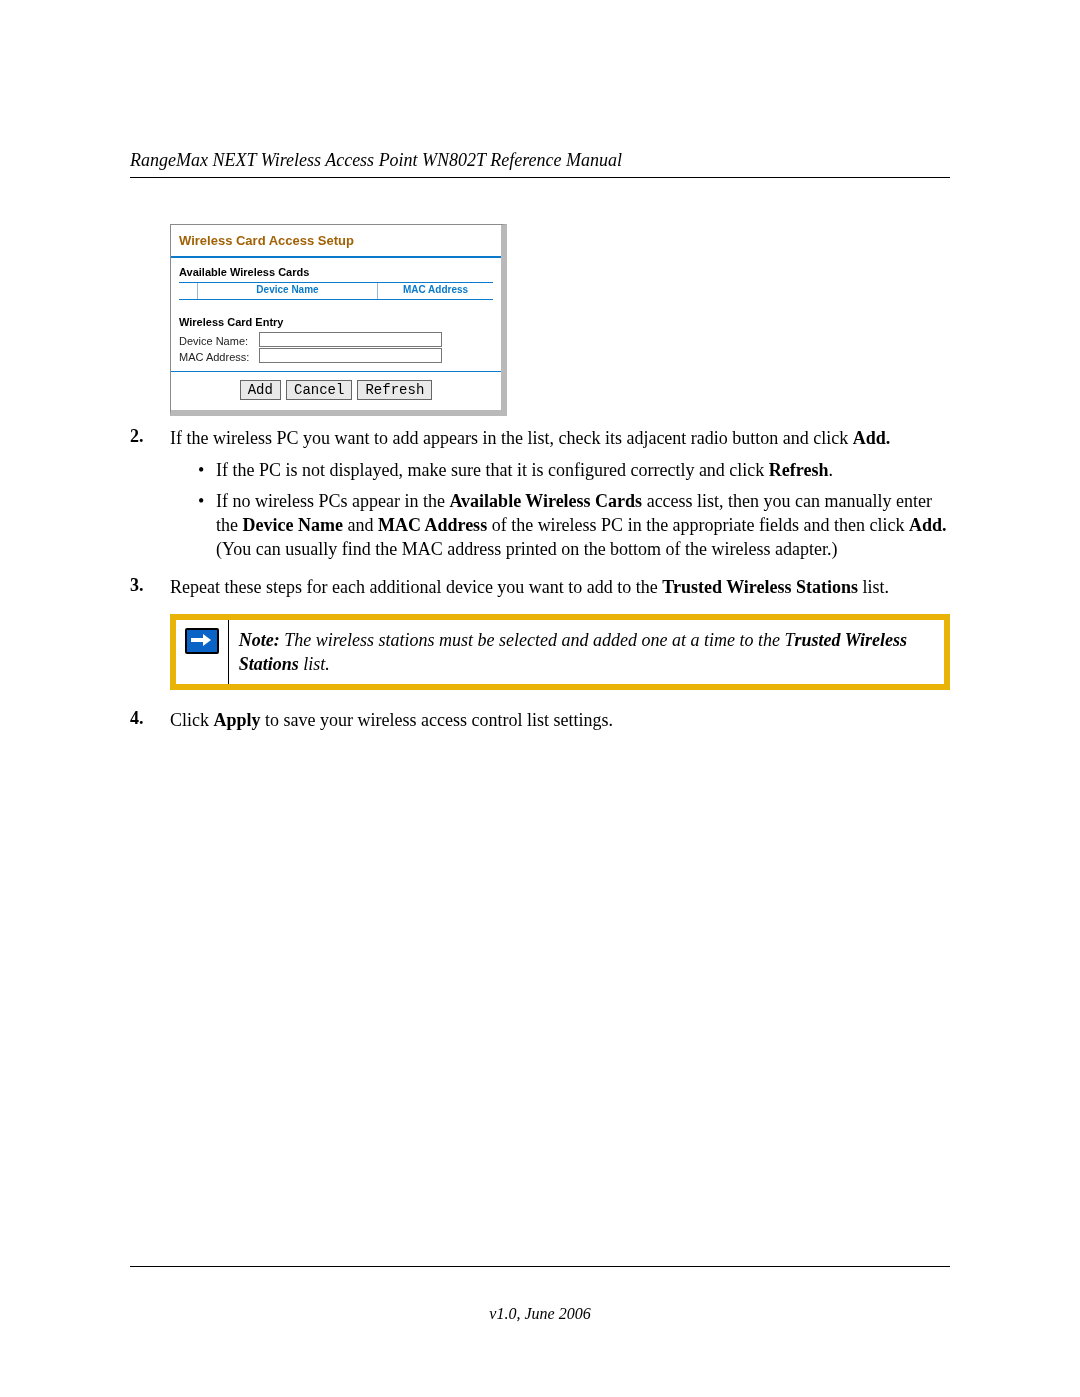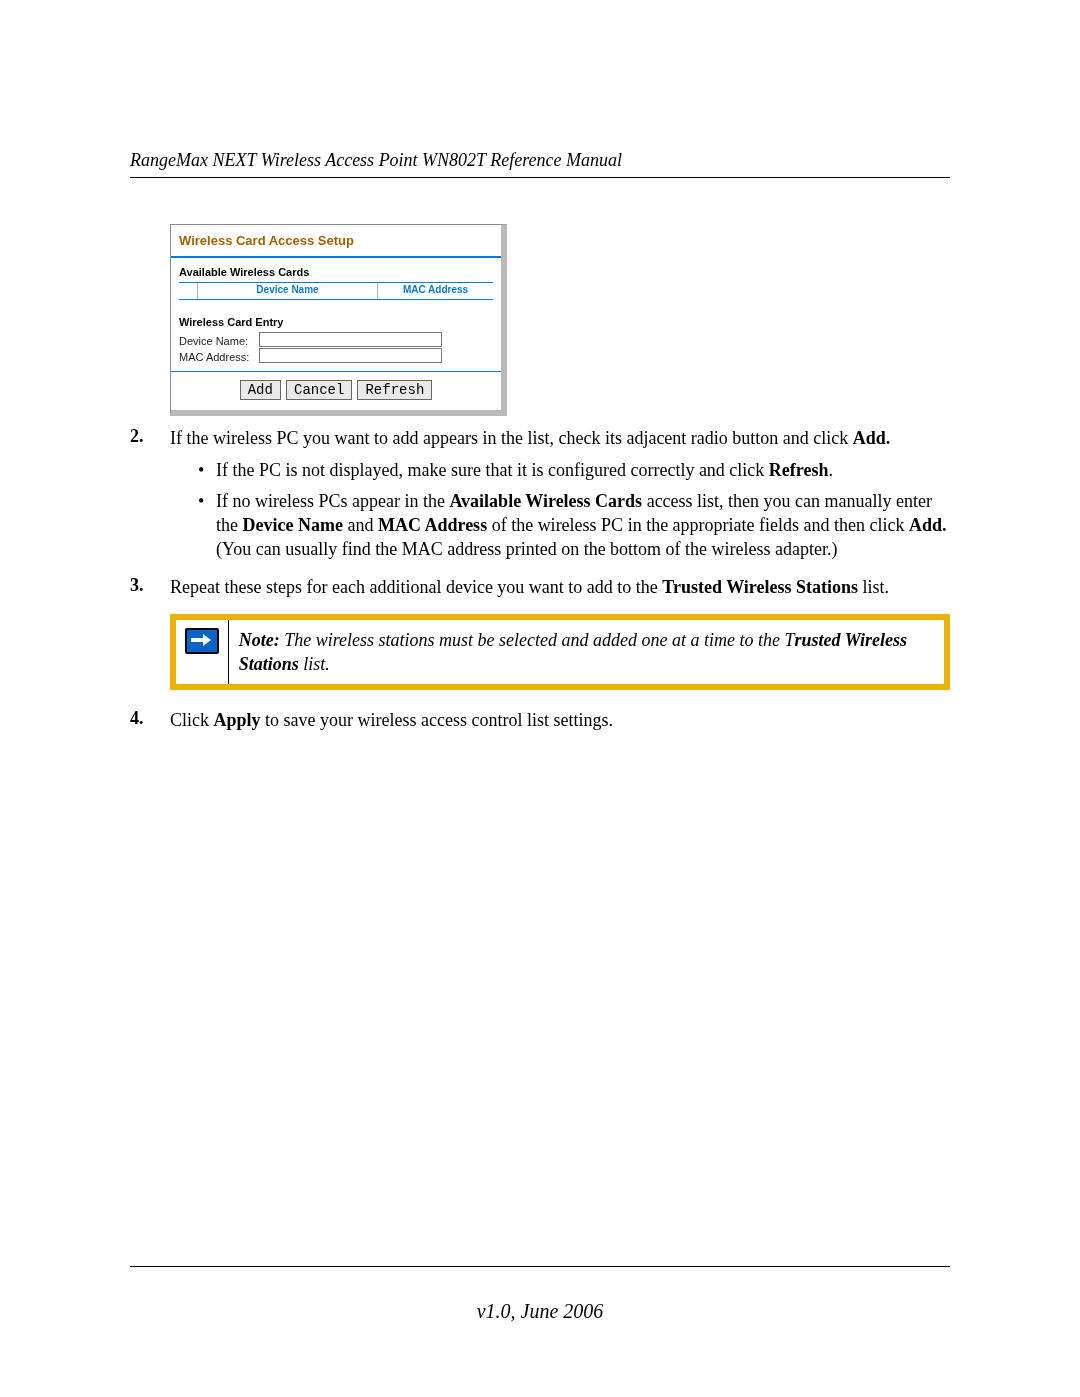--- a/index.html
+++ b/index.html
@@ -121,21 +121,21 @@
   .para { margin: 6px 0 0 0; line-height: 1.35; }
   
   .ftr-rule { border-top: 1px solid #000; position: absolute; left: 130px; right: 130px; bottom: 130px; }
   .ftr-row {
     position: absolute; left: 130px; right: 130px; bottom: 102px;
     display: flex; justify-content: space-between;
     font-size: 16px;
   }
   .ftr-ver {
     position: absolute; left: 0; right: 0; bottom: 74px;
-    text-align: center; font-style: italic; font-size: 20px;
+    text-align: center; font-style: italic; font-size: 16px;
   }
   b { font-weight: bold; }
 </style>
 </head>
 <body>
 
 <div class="page">
 
   <div class="hdr-title">RangeMax NEXT Wireless Access Point WN802T Reference Manual</div>
   <div class="hdr-rule"></div>

